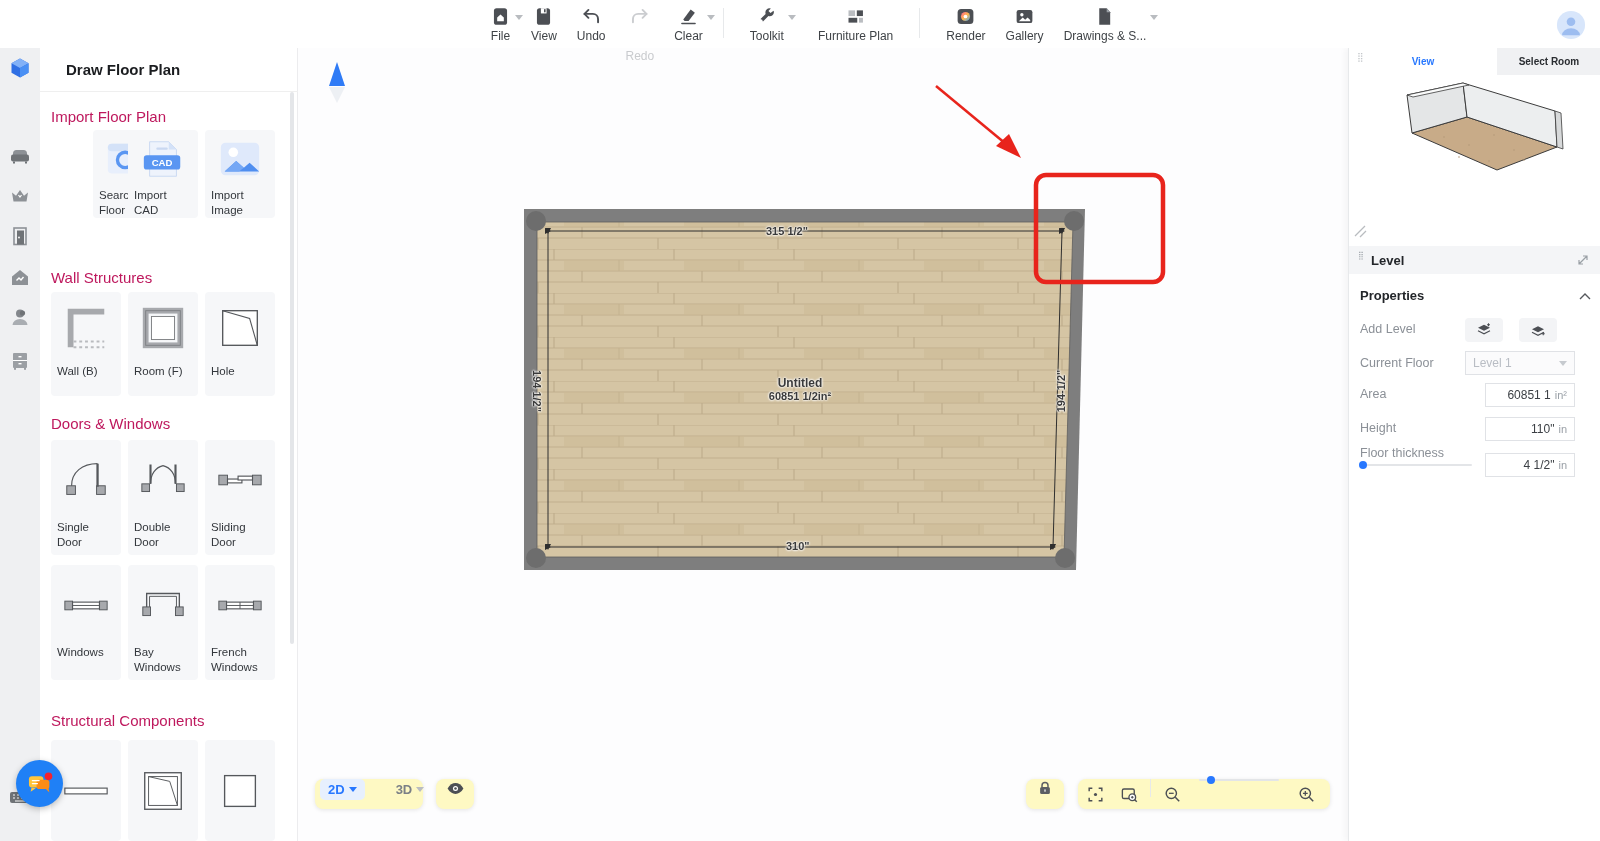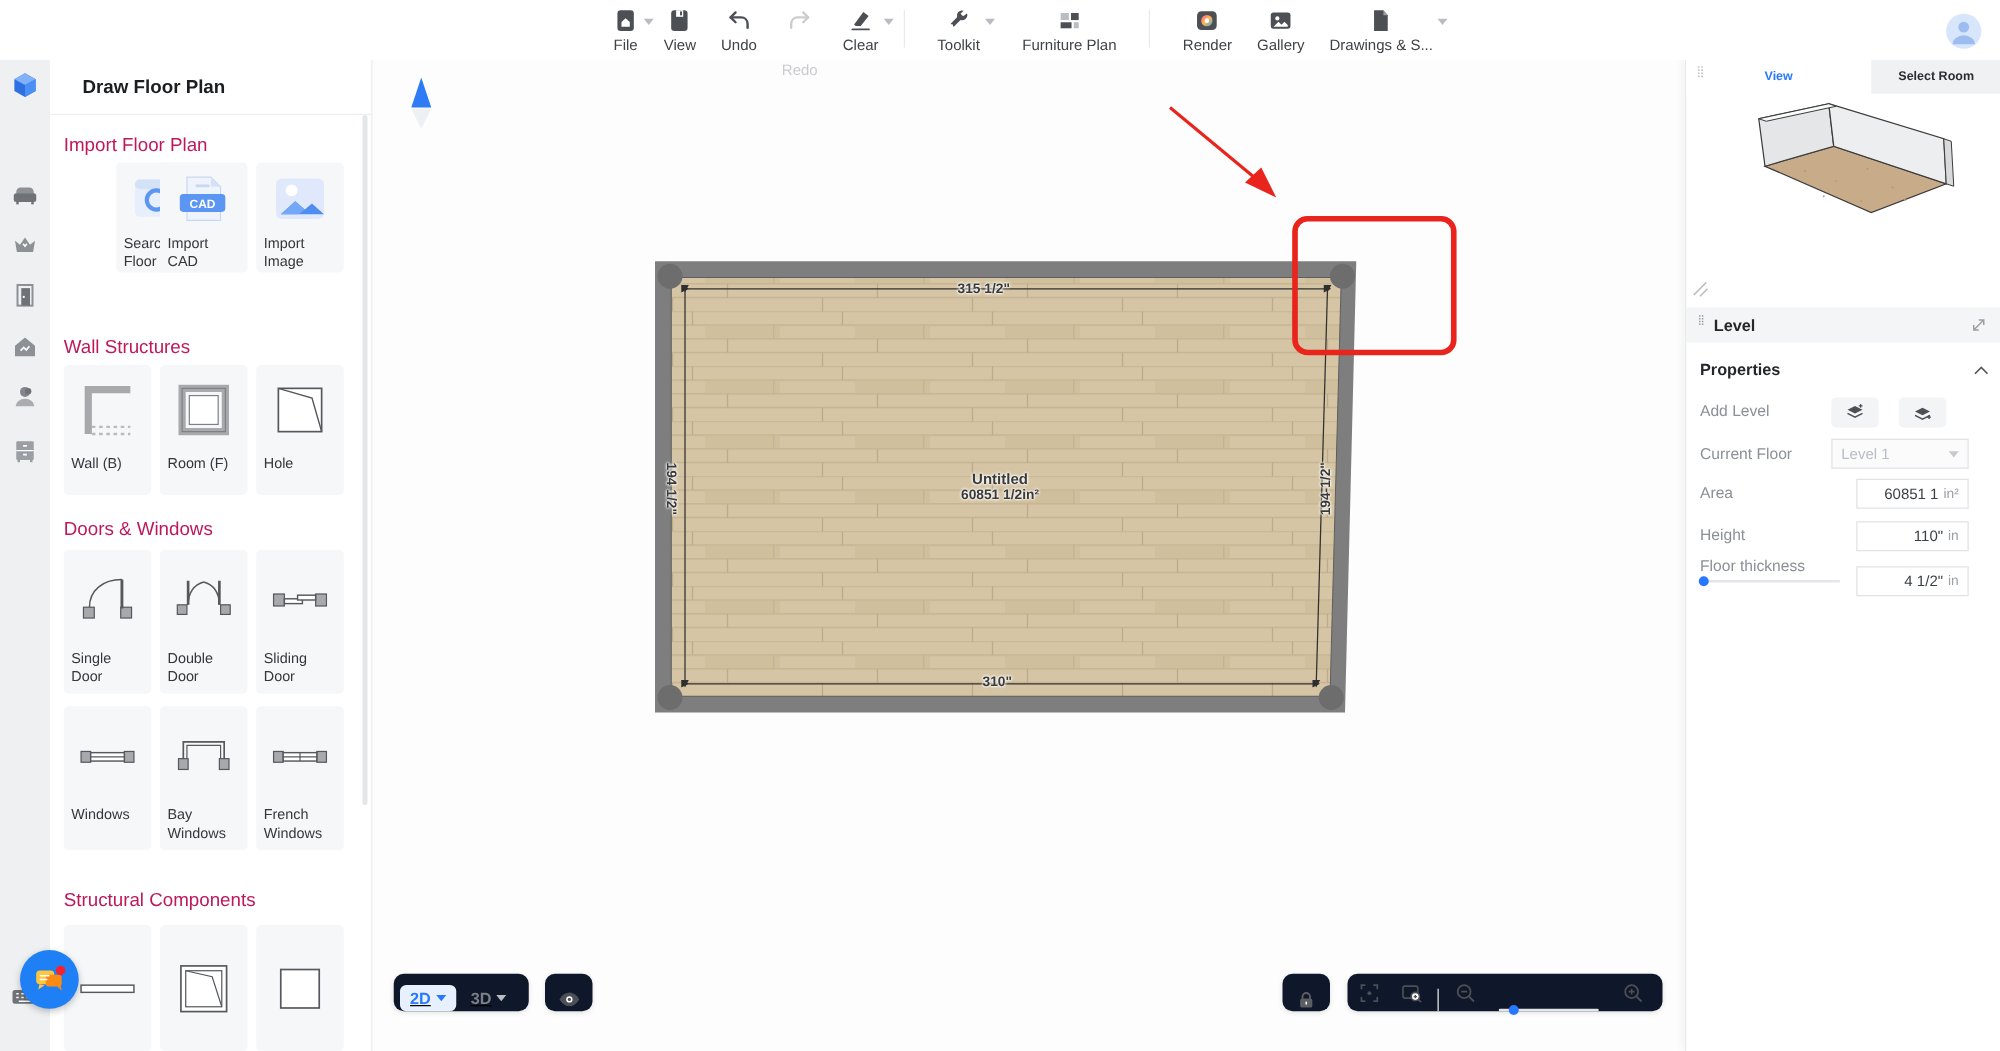--- a/index.html
+++ b/index.html
@@ -49,25 +49,25 @@
   #level-header { position:absolute; left:0; top:0; width:252px; height:28px; background:#f4f5f7; display:flex; align-items:center; }
   #level-title { font-size:13px; font-weight:bold; color:#23262a; margin-left:22px; }
   .prop-label { position:absolute; left:11px; font-size:12.5px; color:#8b9097; }
   .prop-head { position:absolute; left:11px; font-size:13px; font-weight:bold; color:#23262a; }
   .ibox { position:absolute; height:24px; border:1px solid #e0e2e6; border-radius:0; background:#fff; display:flex; align-items:center; justify-content:flex-end; padding:0 7px; gap:4px; }
   .ibox .val { font-size:12px; color:#3c4045; }
   .ibox .unit { font-size:11px; color:#9aa0a7; }
   .mini-btn { position:absolute; width:38px; height:24px; background:#f3f4f6; border-radius:4px; display:flex; align-items:center; justify-content:center; cursor:pointer; }
 
   
-  .pill { position:absolute; top:779px; height:30px; background:#0f172a; border-radius:8px; box-shadow:0 1px 4px rgba(0,0,0,0.10); display:flex; align-items:flex-end; z-index:15;text-decoration:underline; }
+  .pill { position:absolute; top:779px; height:30px; background:#fef9c3; border-radius:8px; box-shadow:0 1px 4px rgba(0,0,0,0.10); display:flex; align-items:flex-start; z-index:15; }
   .mode-chip { display:flex; align-items:center; gap:4px; padding:3px 8px; border-radius:5px; font-size:13px; font-weight:bold; cursor:pointer; }
   .mode-2d { background:#e7f0fe; color:#2878ff; }
   .mode-2d .caret { border-top-color:#2878ff; }
-  .mode-3d { color:#7b8086; }
+  .mode-3d { color:#7b8086;margin-left:19px; }
   .icon-btn { width:34px; height:30px; display:flex; align-items:center; justify-content:center; cursor:pointer; }
   .icon-btn svg { width:19px; height:19px; }
   #zoom-track { position:relative; width:80px; height:2px; background:#e3e5e8; border-radius:1px; margin:0 10px; }
   #zoom-dot { position:absolute; left:8px; top:-3px; width:8px; height:8px; border-radius:50%; background:#2878ff; }
 
   
   #chat-fab { position:absolute; left:16px; top:760px; width:47px; height:47px; border-radius:50%; background:#1f80f6; z-index:40; box-shadow:0 2px 6px rgba(0,0,0,.25); display:flex; align-items:center; justify-content:center; cursor:pointer; }
 
   svg { display:block; }
   .annot { pointer-events:none; }

